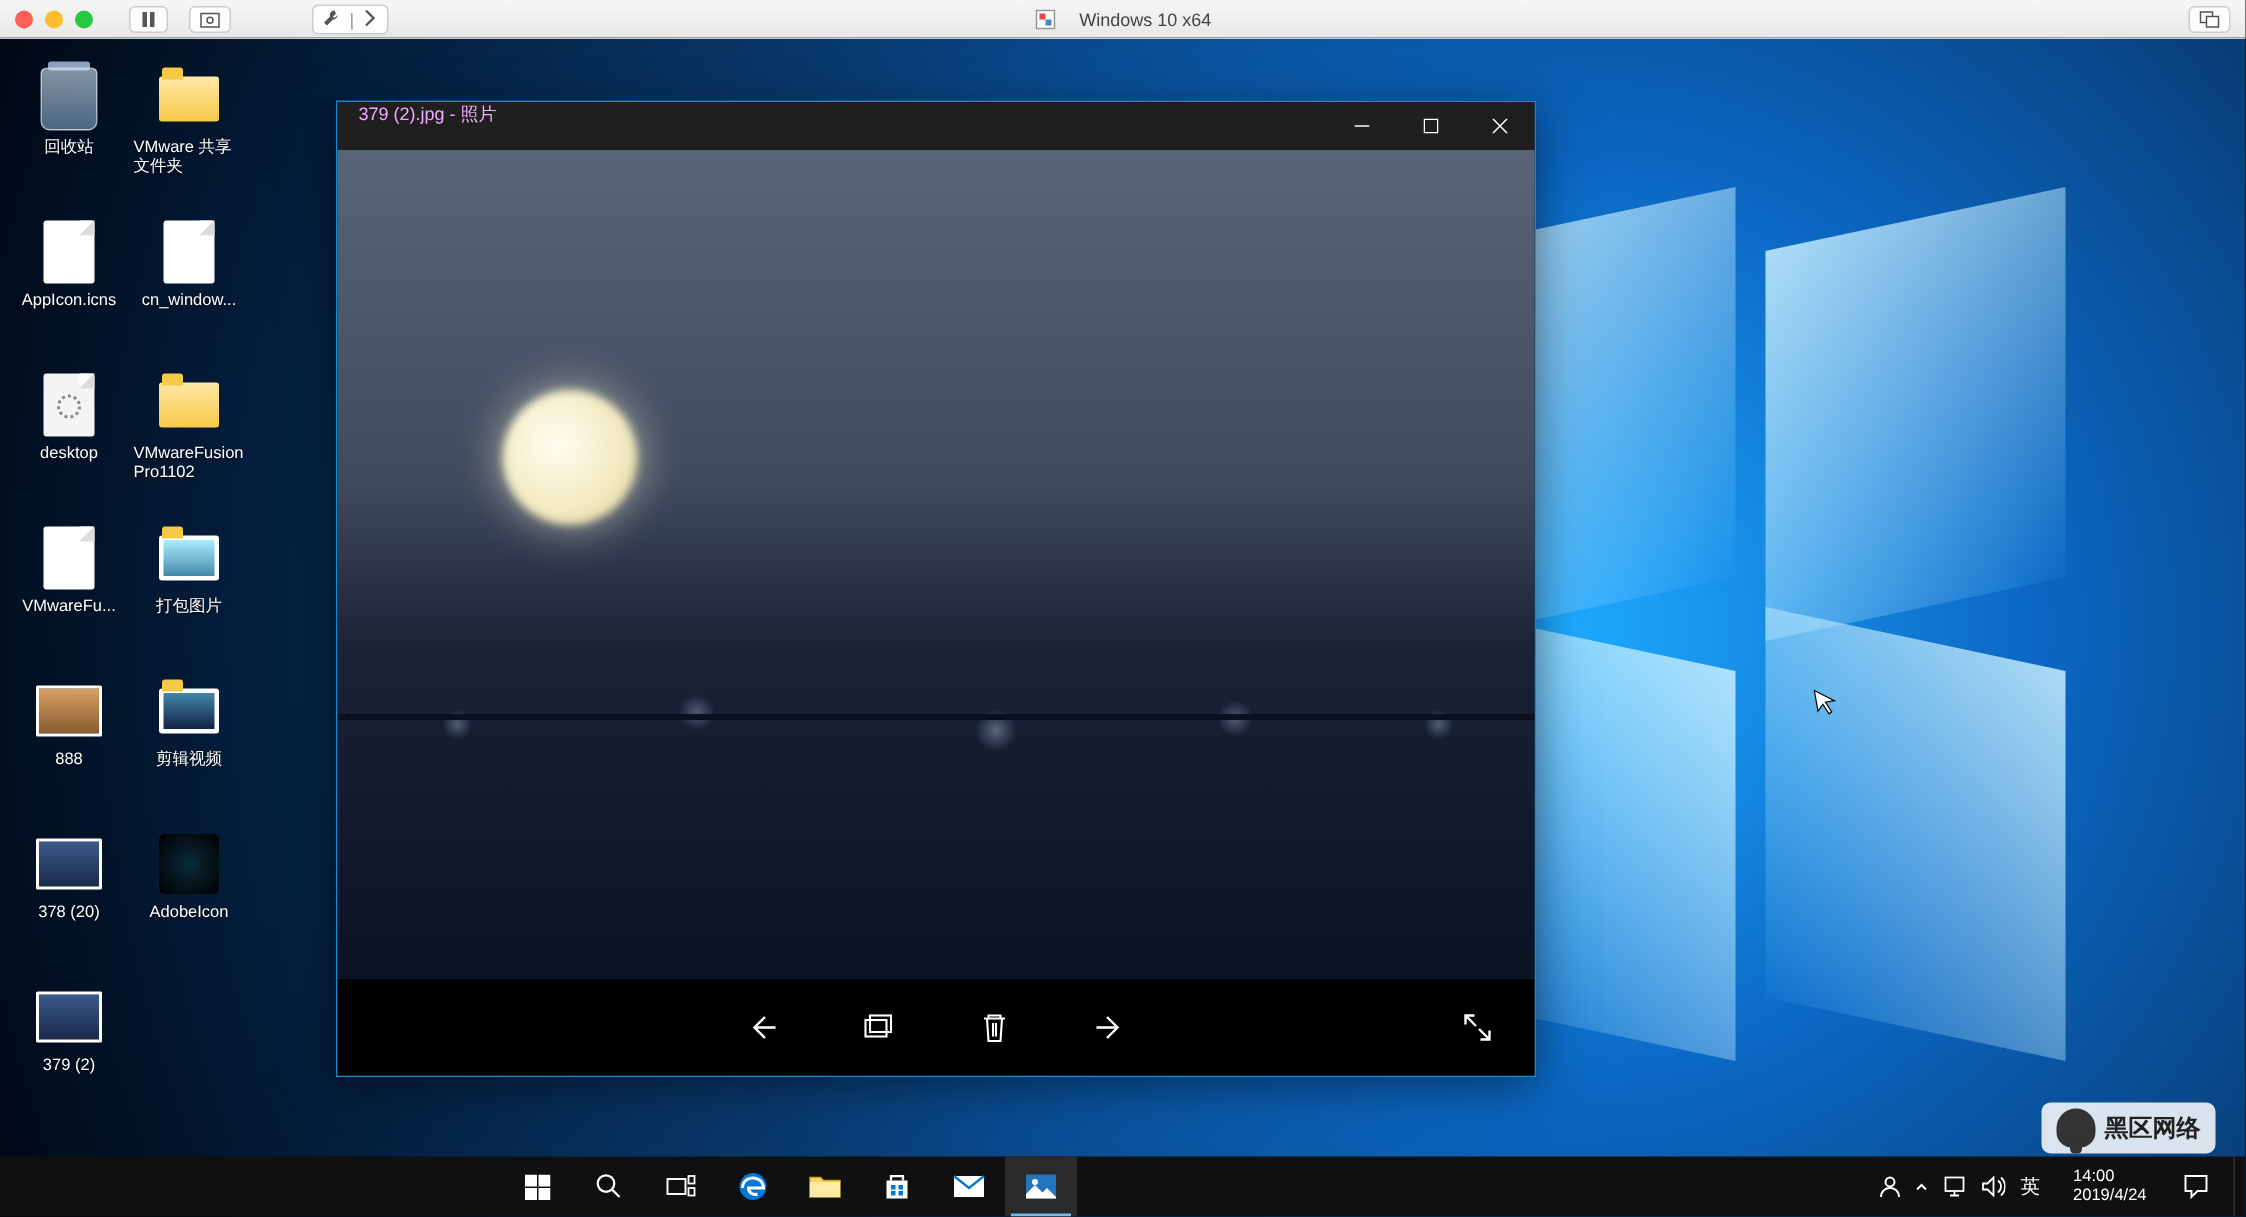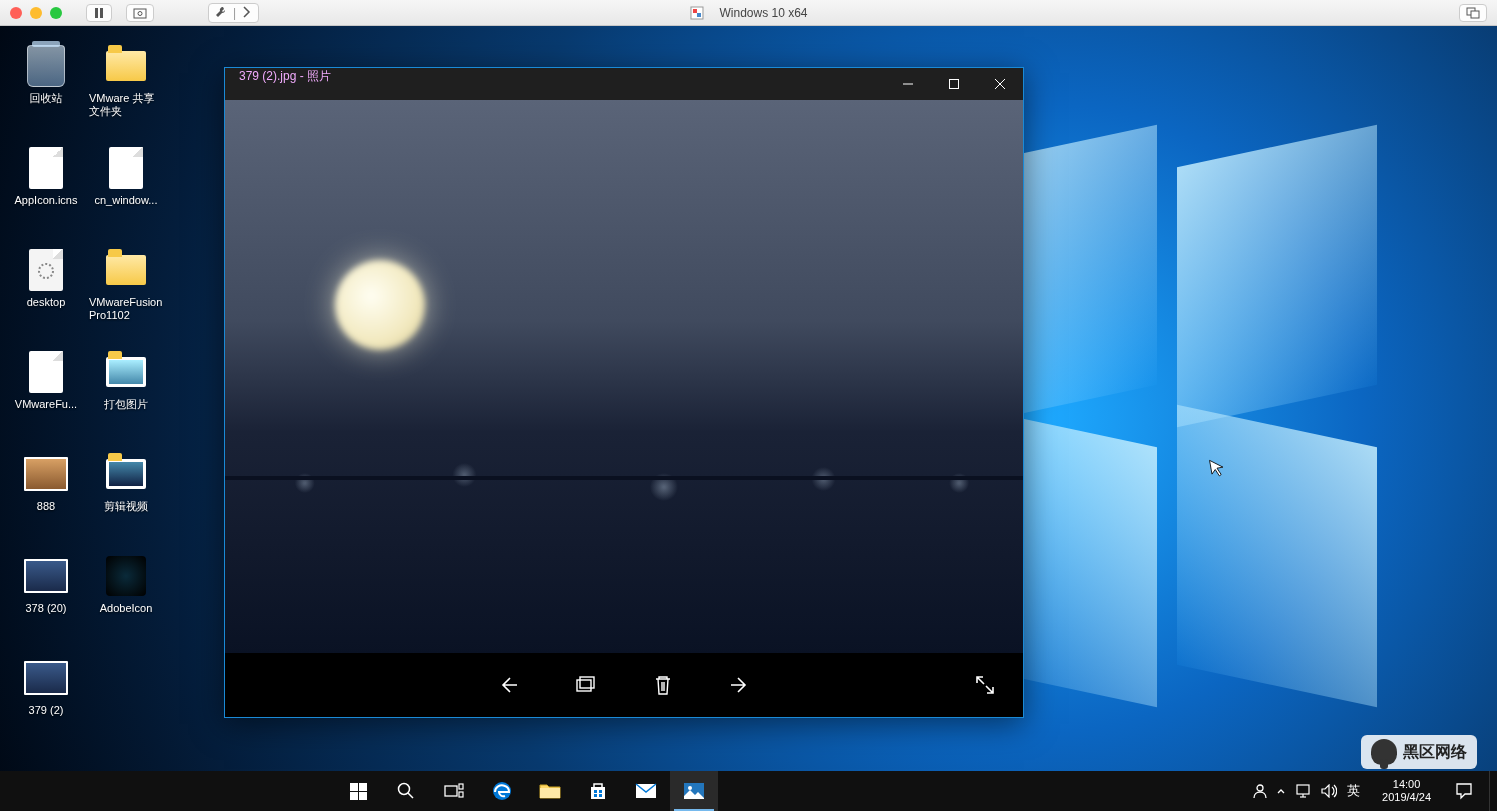--- a/index.html
+++ b/index.html
@@ -51,21 +51,21 @@
   .ptool .pfs{position:absolute;right:24px}
   
   
   .taskbar{position:absolute;left:0;right:0;bottom:0;height:40px;background:#101010;display:flex;align-items:center;color:#fff;font-size:12px}
   .tb-left{display:flex;align-items:center;height:100%;margin-left:334px}
   .tb-btn{width:48px;height:40px;display:flex;align-items:center;justify-content:center;cursor:pointer;position:relative}
   .tb-btn.active{background:#2a2a2a}
   .tb-btn.active::after{content:"";position:absolute;bottom:0;left:4px;right:4px;height:2px;background:#76b9ed}
   .tb-right{margin-left:auto;display:flex;align-items:center;height:100%;gap:8px;padding-right:2px}
   .tray{display:flex;align-items:center;gap:10px;padding:0 6px}
-  .clock{display:flex;flex-direction:column;align-items:center;line-height:13px;padding:0 8px;font-size:11px}
+  .clock{display:flex;flex-direction:column;line-height:13px;padding:0 8px;font-size:11px}
   .showdesk{width:6px;height:40px;border-left:1px solid #333}
   
   
   .wm{position:absolute;right:20px;bottom:42px;color:#222;background:rgba(255,255,255,.85);border-radius:6px;padding:4px 10px;font-size:16px;font-weight:bold;display:flex;align-items:center;gap:6px}
   .wm .mush{width:26px;height:26px;background:#333;border-radius:50% 50% 40% 40%;position:relative}
   .wm .mush::after{content:"";position:absolute;bottom:-4px;left:9px;width:8px;height:10px;background:#333;border-radius:3px}
   
   .cursor{position:absolute;left:1210px;top:432px;color:#fff;font-size:18px;transform:rotate(-10deg);text-shadow:0 0 2px #000}
   
   svg{display:block}

